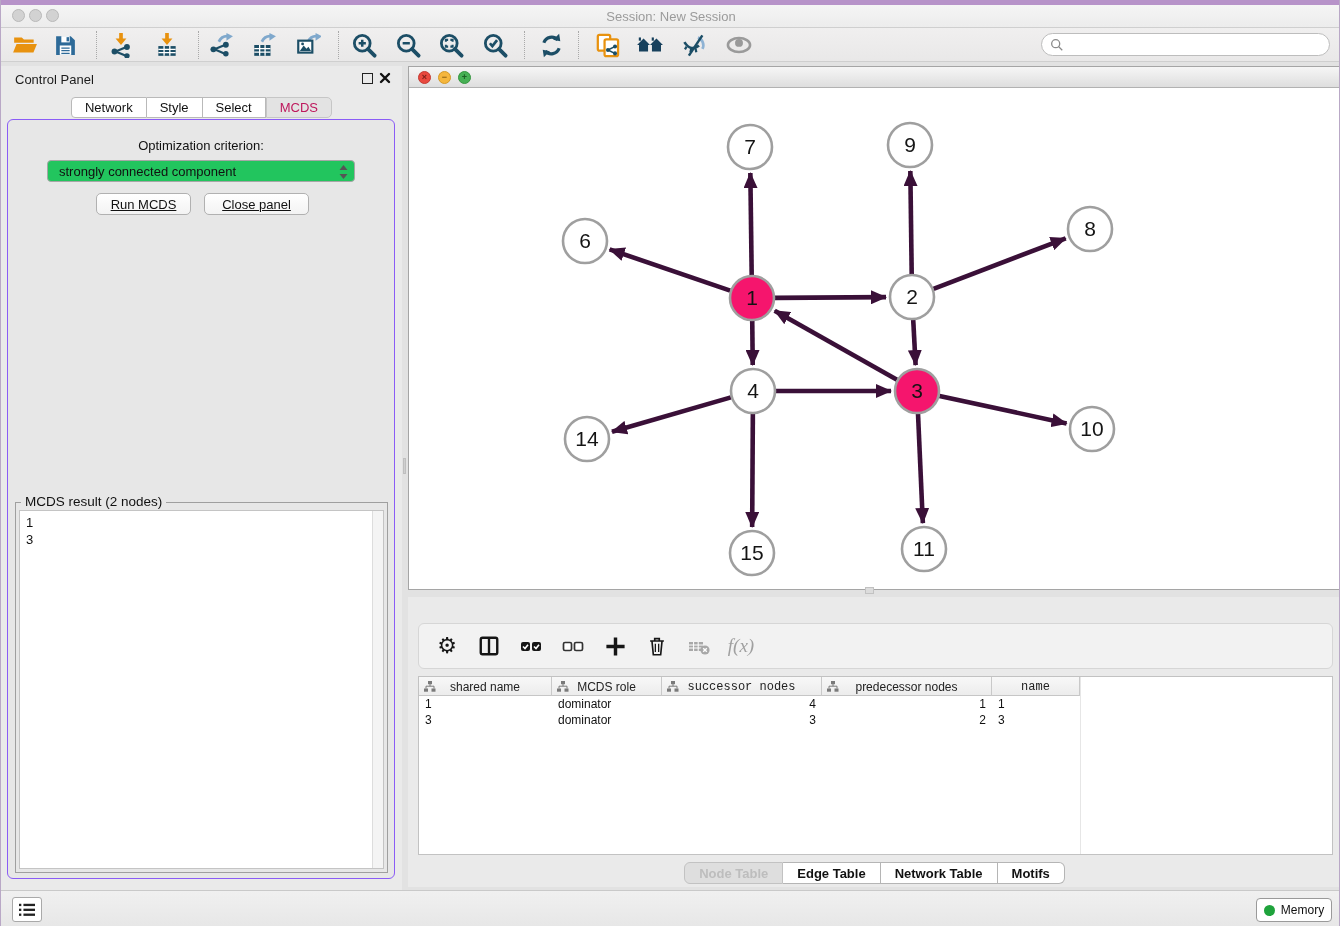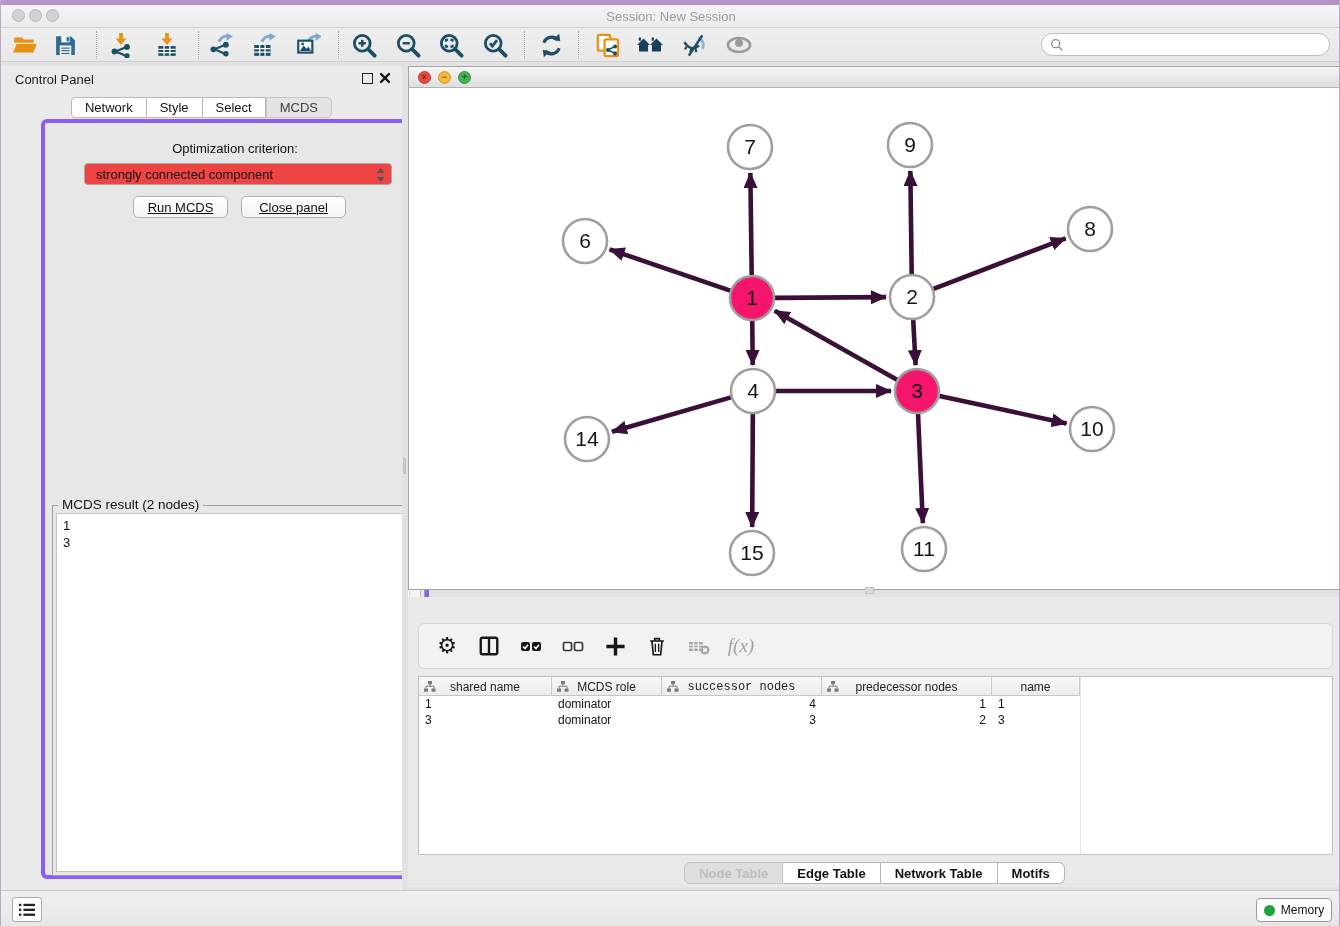--- a/index.html
+++ b/index.html
@@ -33,27 +33,27 @@
   
   .control-panel{position:absolute;left:0;top:66px;width:401px;height:824px;background:#eaeaea;}
   .panel-head{position:absolute;left:0;top:0;width:100%;height:26px;}
   .panel-title{position:absolute;left:14px;top:6px;font-size:13px;color:#1c1c1c;}
   .float-btn{position:absolute;top:7px;width:11px;height:11px;border:1.6px solid #222;}
   .close-btn{position:absolute;top:6px;width:12px;height:12px;}
   .cp-tabs{position:absolute;left:0;top:31px;width:100%;height:22px;display:flex;justify-content:center;}
   .cp-tab{height:21px;padding:0 13px;font-size:13px;line-height:20px;background:#fff;
     border:1px solid #b9b9b9;border-left:none;color:#111;}
   .cp-tab:first-child{border-left:1px solid #b9b9b9;border-radius:4px 0 0 4px;}
-  .cp-tab.active{background:#e3e3e3;color:#404040;border:1px solid #c6c6c6;
+  .cp-tab.active{background:#e3e3e3;color:#be185d;border:1px solid #c6c6c6;
     border-radius:0 5px 5px 0;}
   .cp-body{position:absolute;left:6px;top:53px;width:388px;height:760px;
-    background:#e7e7e7;border:4px solid #8b5cf6;border-radius:6px;margin-left:34px;}
+    background:#e7e7e7;border:1px solid #8b5cf6;border-radius:6px;}
   .opt-label{position:absolute;left:0;top:18px;width:100%;text-align:center;
     font-size:13px;color:#111;}
-  .combo{position:absolute;left:39px;top:40px;width:308px;height:22px;background:#ef4444;
+  .combo{position:absolute;left:39px;top:40px;width:308px;height:22px;background:#22c55e;
     border:1px solid #a6a6a6;border-radius:4px;font-size:13px;color:#111;
     display:flex;align-items:center;padding-left:11px;}
   .combo .stepper{position:absolute;right:5px;top:3px;}
   .btn{position:absolute;height:22px;background:linear-gradient(#ffffff,#f3f3f3);
     border:1px solid #b1b1b1;border-radius:5px;font-size:13px;color:#111;
     display:flex;align-items:center;justify-content:center;text-decoration:underline;}
   .run-btn{left:88px;top:73px;width:95px;}
   .closepanel-btn{left:196px;top:73px;width:105px;}
   .result-group{position:absolute;left:7px;top:382px;width:373px;height:371px;
     border:1px solid #9f9f9f;}
@@ -461,21 +461,21 @@
             <svg width="12" height="12" viewBox="0 0 12 12">
               <g fill="#7a7a7a">
                 <rect x="4" y="0" width="4" height="3.2"></rect>
                 <rect x="0" y="7.5" width="4" height="3.2"></rect>
                 <rect x="7.5" y="7.5" width="4" height="3.2"></rect>
               </g>
               <path d="M6 3v2.2M2 7.5V5.2h8v2.3" stroke="#7a7a7a" fill="none"></path>
             </svg>
             <span>predecessor nodes</span>
           </div>
-          <div class="tp-hcell" style="width: 88px;">
+          <div class="tp-hcell" style="width: 88px; font-family: Liberation Mono, monospace;">
             <span>name</span>
           </div>
         </div>
         <div class="col-line" style="left: 661px;"></div>
         <div class="tp-row" style="top: 19px;">
           <div class="tp-cell" style="width: 133px; text-align: left;">1</div>
           <div class="tp-cell" style="width: 110px; text-align: left;">dominator</div>
           <div class="tp-cell" style="width: 160px; text-align: right;">4</div>
           <div class="tp-cell" style="width: 170px; text-align: right;">1</div>
           <div class="tp-cell" style="width: 88px; text-align: left;">1</div>

